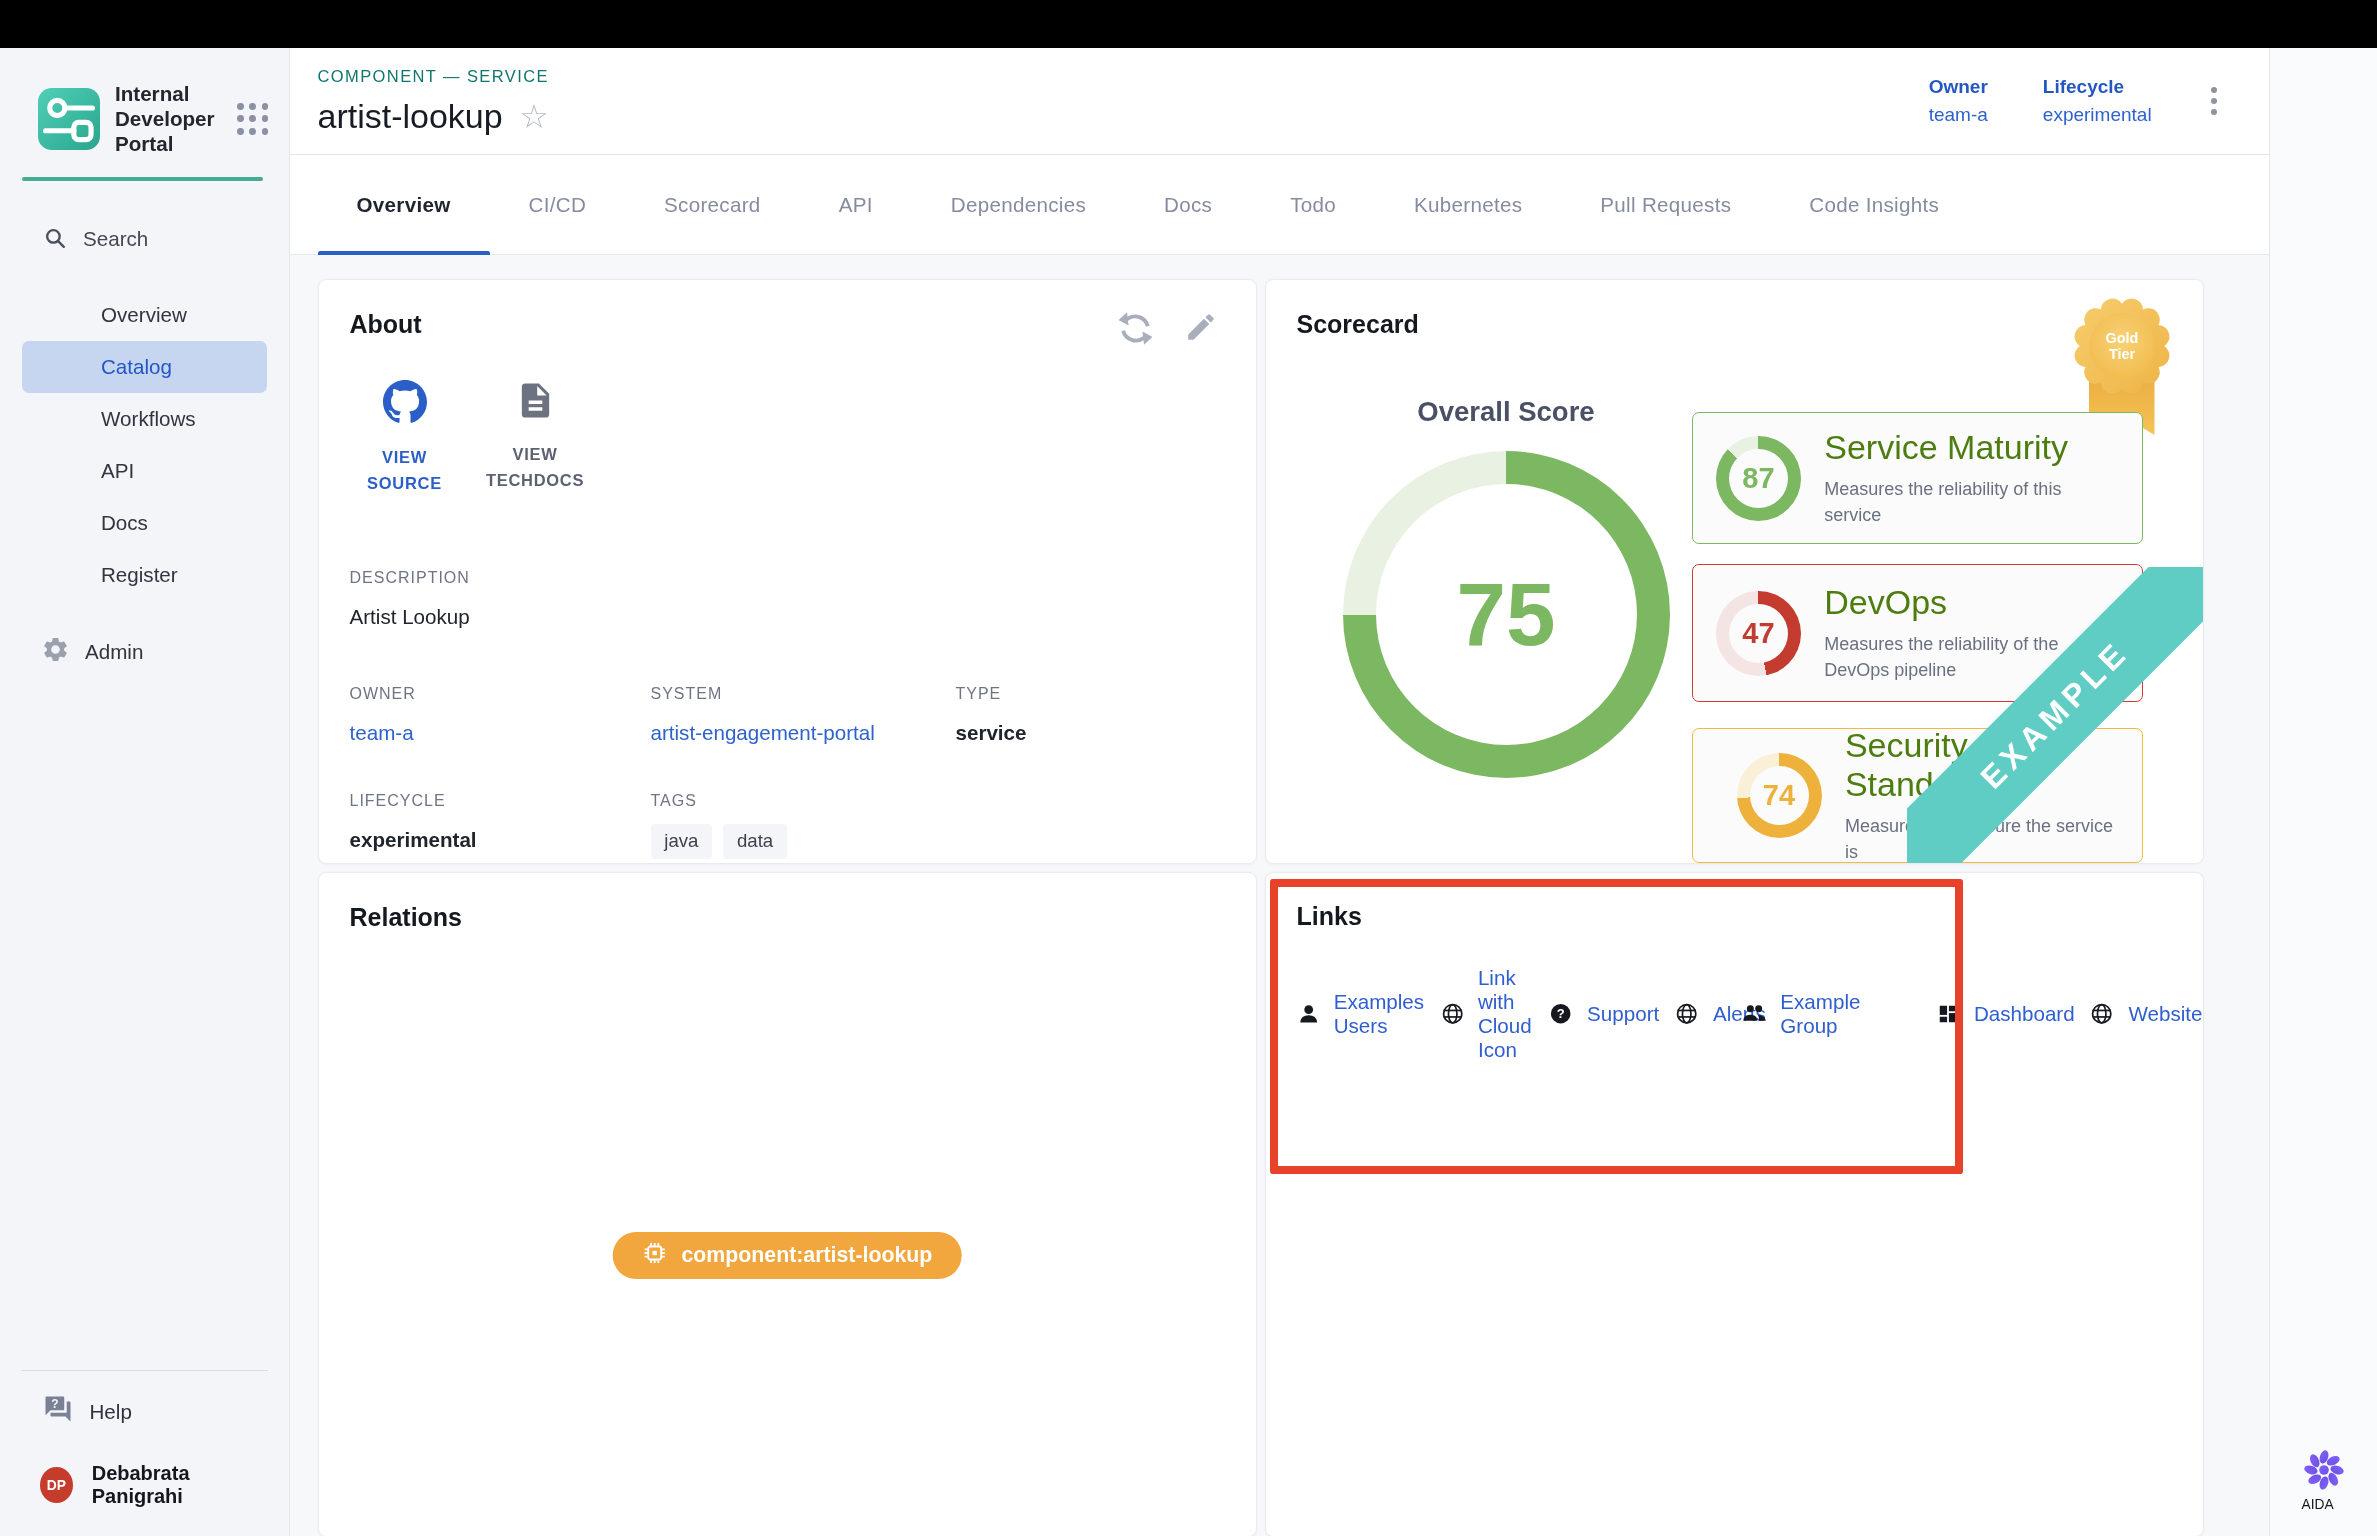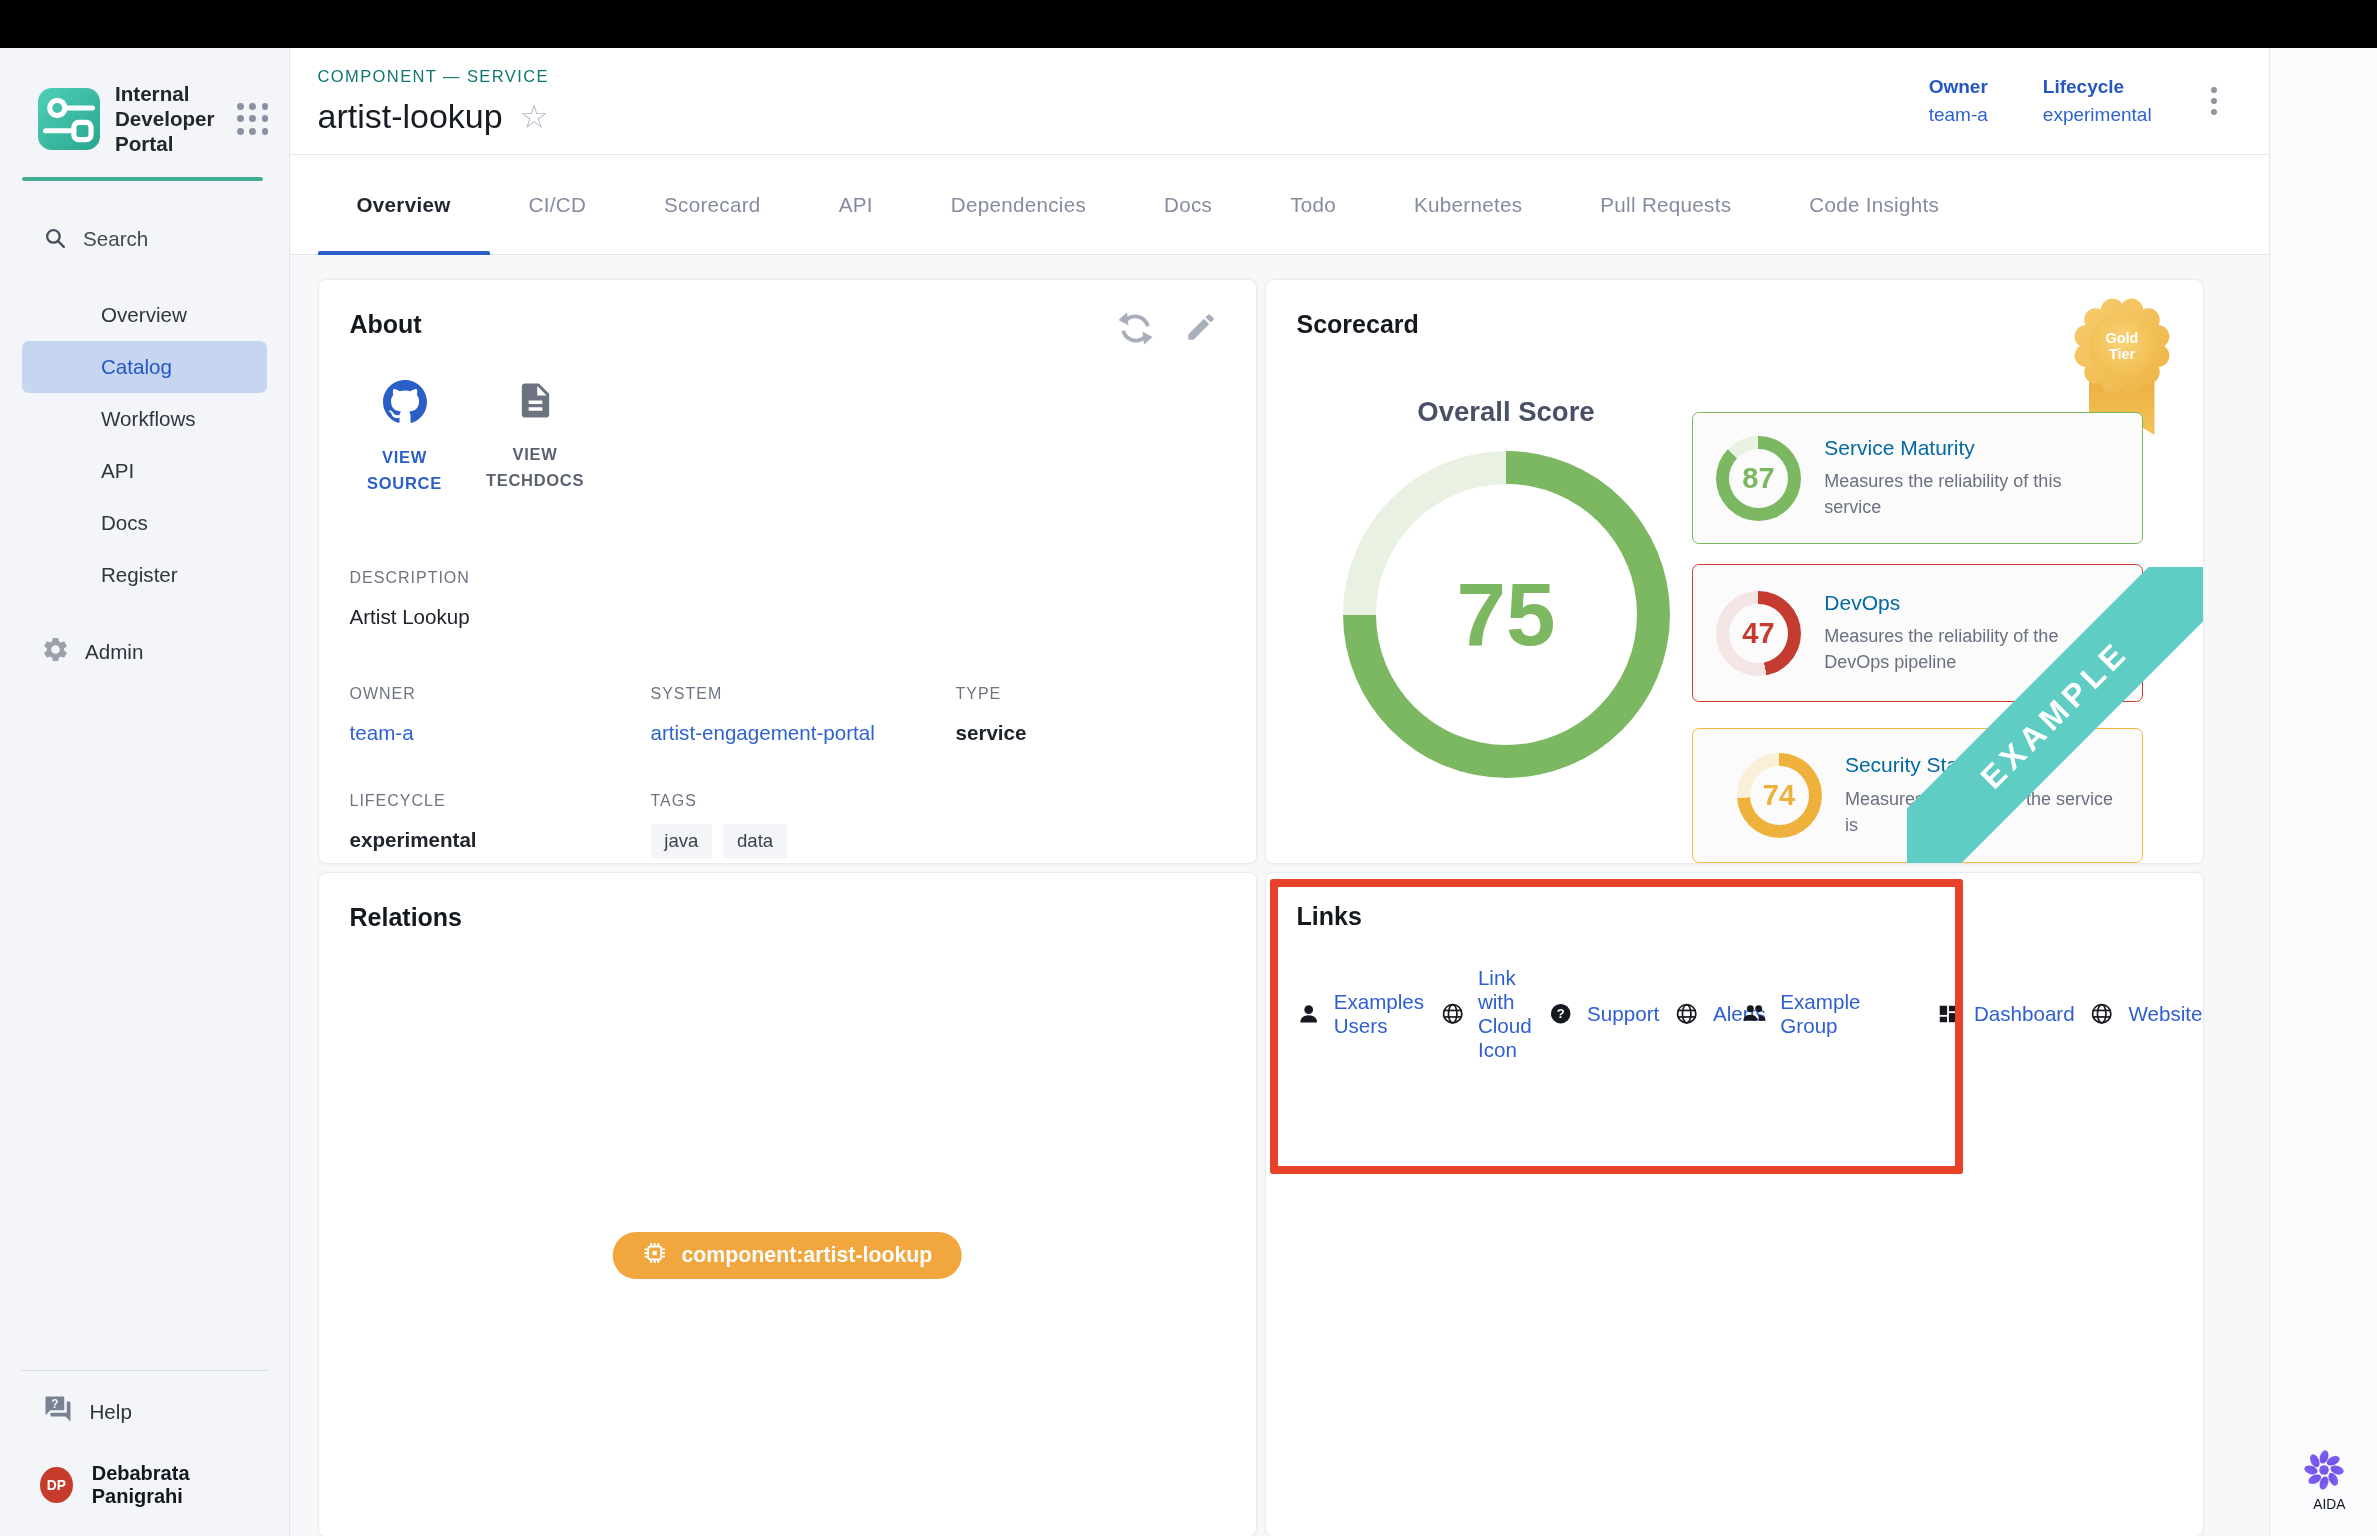--- a/index.html
+++ b/index.html
@@ -98,21 +98,21 @@
   .gauge .val { position:relative; font-size:89px; font-weight:700; }
   .metric { position:absolute; left:426px; width:451px; border:1.4px solid; border-radius:6.9px;
     background:#fbfbfc; display:flex; align-items:center; gap:23.4px; padding:18px 23.4px; }
   .metric.m0 { top:132px; height:132px; }
   .metric.m1 { top:284px; height:138px; }
   .metric.m2 { top:448px; height:135px;padding-left:44px; }
   .mring { width:85px; height:85px; border-radius:50%; flex-shrink:0; position:relative;
     display:flex; align-items:center; justify-content:center; }
   .mring .hole { position:absolute; inset:13px; border-radius:50%; background:#fbfbfc; }
   .mring .val { position:relative; font-size:29px; font-weight:700; }
-  .mtitle { font-size:21px; color:#0369a1; }
+  .mtitle { font-size:34px; color:#4d7c0f; }
   .mdesc { font-size:18px; color:#6a7080; line-height:1.45; margin-top:8.3px; }
 
   .tier-badge { position:absolute; top:18px; right:33px; width:96px; height:138px; }
   .tier-ribbon { position:absolute; top:65px; left:15px; width:66px; height:72px;
     background:linear-gradient(180deg,#e9a93c,#f4c356);
     clip-path:polygon(0 0,100% 0,100% 100%,50% 72%,0 100%); }
   .tier-badge svg { position:relative; }
 
   .corner-ribbon-clip { position:absolute; right:0; bottom:0; width:296px; height:296px;
     overflow:hidden; border-bottom-right-radius:8.3px; pointer-events:none; }
@@ -134,21 +134,21 @@
   .links-cols { position:absolute; top:129px; left:31px; display:flex; }
   .links-col { display:flex; flex-direction:row; gap:15px; }
   .links-col.l { width:445px; }
   .link-row { display:flex; align-items:center; gap:13.8px; height:24px; cursor:pointer; }
   .link-row .txt { font-size:20.6px; color:var(--link-blue,#2e5ecf); }
   .link-ic { width:25px; display:flex; justify-content:center; }
 
   
   .gutter { flex:1; background:#fafbfd; border-left:0.7px solid #e4e7ed; position:relative; }
   .aida { position:absolute; bottom:25px; left:50%; transform:translateX(-50%);
-    display:flex; flex-direction:column; align-items:flex-end; gap:5.5px; cursor:pointer; }
+    display:flex; flex-direction:column; align-items:flex-start; gap:5.5px; cursor:pointer; }
   .aida .albl { font-size:13.8px; color:#15181e; }
 </style>
 </head>
 <body>
 
 <div class="topbar"></div>
 
 <div class="app">
 
   <div class="sidebar">

